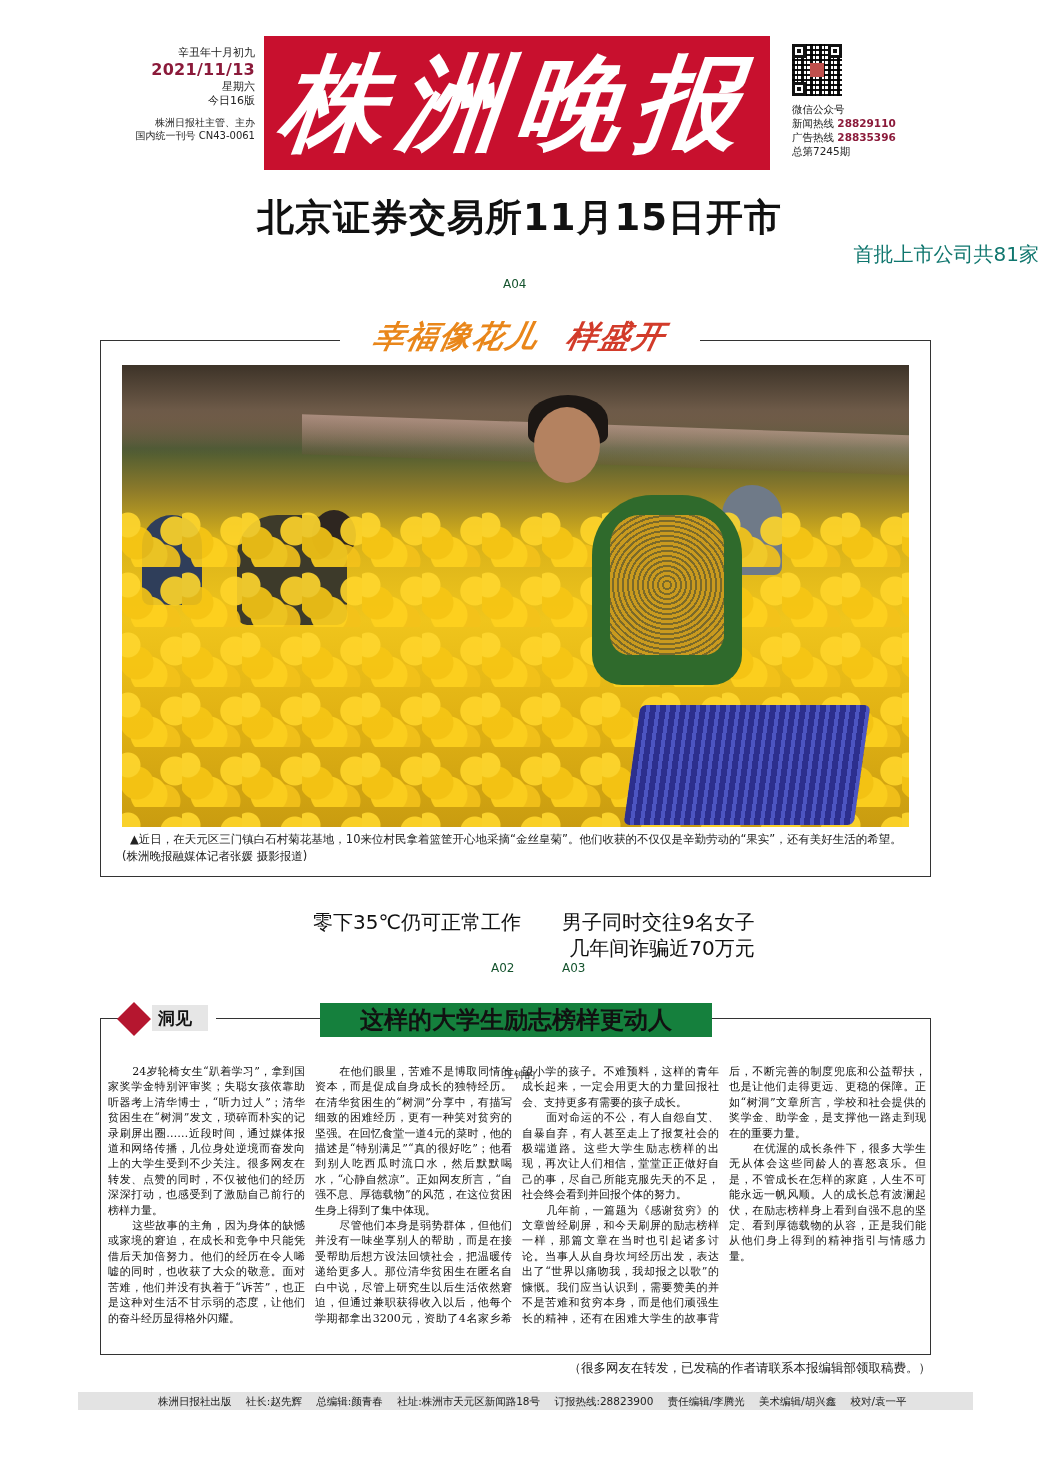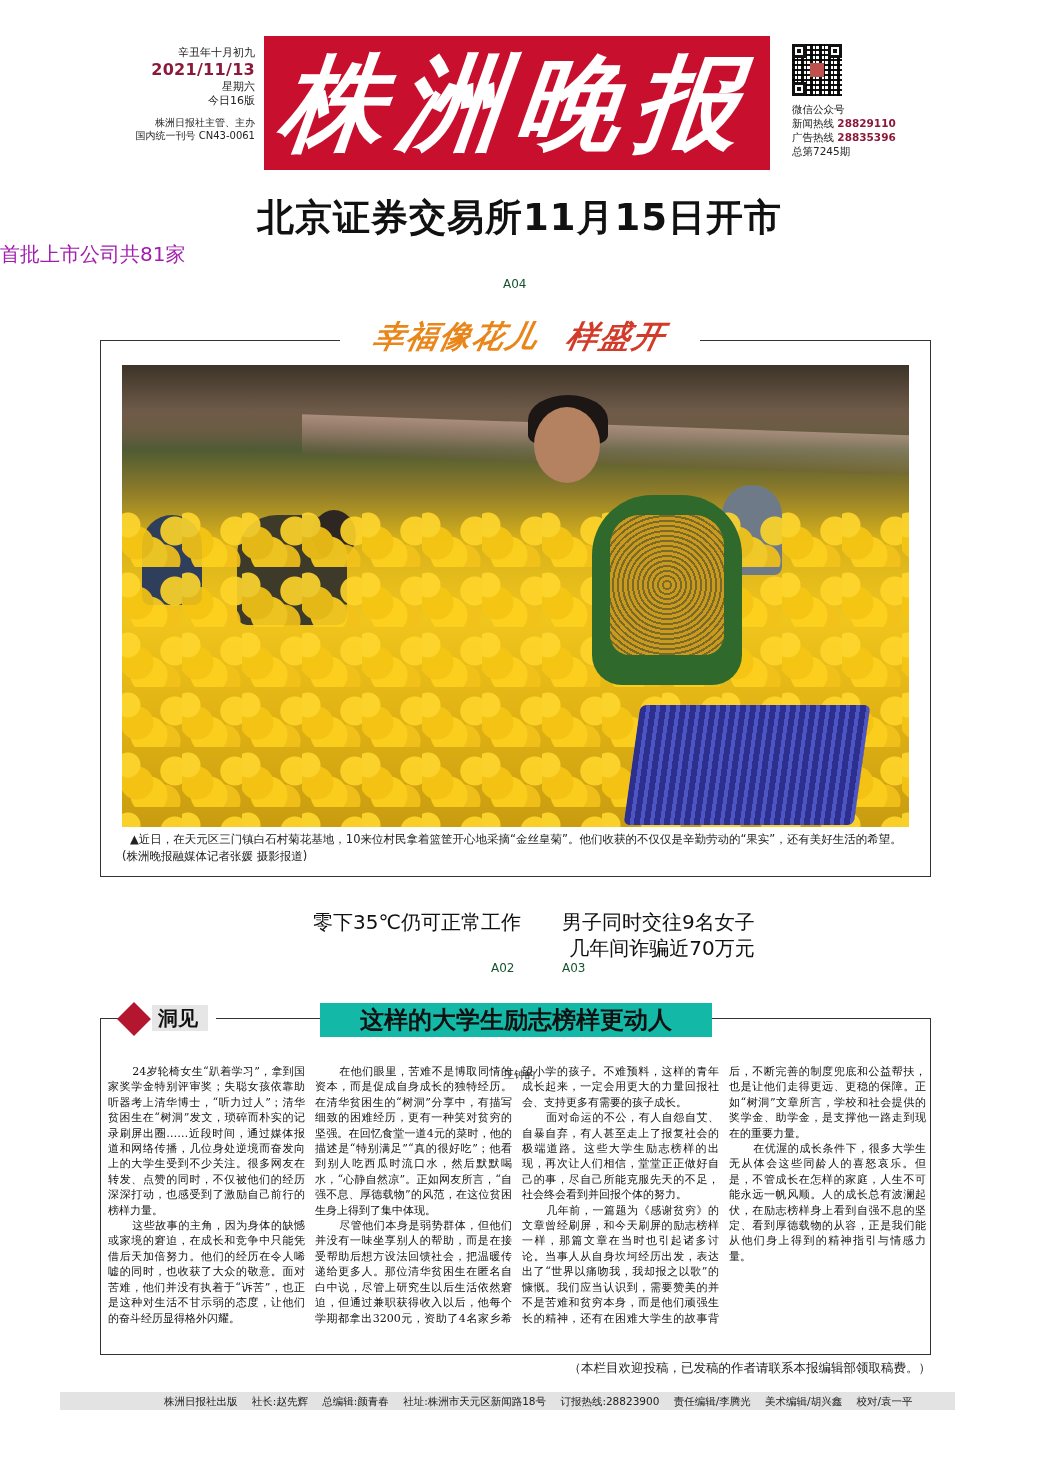--- a/index.html
+++ b/index.html
@@ -21,21 +21,21 @@
       repeating-linear-gradient(90deg, #111 0 3px, #fff 3px 5px, #111 5px 6px, #fff 6px 9px),
       repeating-linear-gradient(0deg, #111 0 2px, #fff 2px 5px);
       background-blend-mode: multiply; margin-bottom: 6px; }
   .qr .fin { position: absolute; width: 14px; height: 14px; border: 3px solid #111; background: #fff; }
   .qr .fin::after { content: ""; position: absolute; left: 2px; top: 2px; width: 4px; height: 4px; background: #111; }
   .qr .seal { position: absolute; left: 18px; top: 19px; width: 14px; height: 14px; background: #c0504d; }
   .mast-right .num { color: #8b1a3a; font-weight: bold; }
 
   
   .headline { position: absolute; left: 0; width: 1039px; top: 193px; text-align: center; font-size: 37px; font-weight: bold; letter-spacing: 1px; color: #111; }
-  .subhead { position: absolute; left: 0; width: 1039px; top: 241px; text-align: left; font-size: 20px; color: #a21caf; }
+  .subhead { position: absolute; left: 0; width: 1039px; top: 241px; text-align: right; font-size: 20px; color: #0f766e; }
   .pageref { color: #14532d; font-weight: normal; font-size: 12px; position: absolute; }
 
   
   .photo-frame { position: absolute; left: 100px; top: 340px; width: 831px; height: 537px; border: 1px solid #333; }
   .banner { position: absolute; left: 340px; top: 314px; width: 360px; height: 46px; background: #fff; display: flex; align-items: center; justify-content: center; gap: 28px; }
   .banner span { font-size: 31px; font-weight: bold; font-style: italic; transform: skewX(-12deg); letter-spacing: 2px; }
   .banner .b1 { color: #e9861a; }
   .banner .b2 { color: #d23b2a; }
 
   .photo { position: absolute; left: 122px; top: 365px; width: 787px; height: 462px; overflow: hidden;
@@ -67,30 +67,30 @@
 
   
   .sec { position: absolute; font-size: 20px; line-height: 26px; color: #111; }
   .sec.left { right: 518px; top: 909px; text-align: right; }
   .sec.right { left: 562px; top: 909px; text-align: right; }
 
   
   .col-frame { position: absolute; left: 100px; top: 1018px; width: 831px; height: 337px; border: 1px solid #333; }
   .col-tag { position: absolute; left: 118px; top: 1003px; width: 98px; height: 30px; background: #fff; }
   .col-tag .diamond { position: absolute; left: 4px; top: 4px; width: 24px; height: 24px; background: #b5162f; transform: rotate(45deg); }
-  .col-tag .label { position: absolute; left: 34px; top: 2px; width: 56px; height: 26px; background: #e6e6e6; font-family: "DejaVu Serif", serif; font-weight: bold; font-size: 20px; line-height: 26px; padding-left: 6px; color: #111; }
-  .col-title { position: absolute; left: 320px; top: 1003px; width: 392px; height: 34px; background: #14b8a6; text-align: center; font-size: 24px; font-weight: bold; line-height: 34px; color: #111; }
+  .col-tag .label { position: absolute; left: 34px; top: 2px; width: 56px; height: 26px; background: #e6e6e6; font-family: "DejaVu Serif", serif; font-weight: bold; font-size: 17px; line-height: 26px; padding-left: 6px; color: #111; }
+  .col-title { position: absolute; left: 320px; top: 1003px; width: 392px; height: 34px; background: #15803d; text-align: center; font-size: 24px; font-weight: bold; line-height: 34px; color: #111; }
   .byline { position: absolute; left: 0; width: 1039px; top: 1044px; text-align: center; font-size: 10.5px; color: #222; margin-top: 24px; }
 
   .article { position: absolute; left: 108px; top: 1064px; width: 818px; height: 285px; column-count: 4; column-gap: 10px; font-family: "DejaVu Serif", "Liberation Serif", serif; font-size: 11px; line-height: 15.4px; color: #111; text-align: justify; }
   .article p { text-indent: 2.2em; }
 
   .note { position: absolute; right: 108px; top: 1360px; font-size: 12.5px; color: #222; }
 
-  .footer { position: absolute; left: 60px; top: 1392px; width: 895px; height: 18px; background: #e3e3e3; font-size: 10.5px; line-height: 18px; color: #222; padding-left: 104px; white-space: nowrap; }
+  .footer { position: absolute; left: 78px; top: 1392px; width: 895px; height: 18px; background: #e3e3e3; font-size: 10.5px; line-height: 18px; color: #222; padding-left: 80px; white-space: nowrap; }
   .footer span { margin-right: 11px; }
 </style>
 </head>
 <body>
 
 <div class="mast-left">
   <div class="lunar">辛丑年十月初九</div>
   <div class="date">2021/11/13</div>
   <div>星期六</div>
   <div>今日16版</div>
@@ -163,21 +163,21 @@
 <div class="article">
   <p>24岁轮椅女生“趴着学习”，拿到国家奖学金特别评审奖；失聪女孩依靠助听器考上清华博士，“听力过人”；清华贫困生在“树洞”发文，琐碎而朴实的记录刷屏出圈……近段时间，通过媒体报道和网络传播，几位身处逆境而奋发向上的大学生受到不少关注。很多网友在转发、点赞的同时，不仅被他们的经历深深打动，也感受到了激励自己前行的榜样力量。</p>
   <p>这些故事的主角，因为身体的缺憾或家境的窘迫，在成长和竞争中只能凭借后天加倍努力。他们的经历在令人唏嘘的同时，也收获了大众的敬意。面对苦难，他们并没有执着于“诉苦”，也正是这种对生活不甘示弱的态度，让他们的奋斗经历显得格外闪耀。</p>
   <p>在他们眼里，苦难不是博取同情的资本，而是促成自身成长的独特经历。在清华贫困生的“树洞”分享中，有描写细致的困难经历，更有一种笑对贫穷的坚强。在回忆食堂一道4元的菜时，他的描述是“特别满足”“真的很好吃”；他看到别人吃西瓜时流口水，然后默默喝水，“心静自然凉”。正如网友所言，“自强不息、厚德载物”的风范，在这位贫困生身上得到了集中体现。</p>
   <p>尽管他们本身是弱势群体，但他们并没有一味坐享别人的帮助，而是在接受帮助后想方设法回馈社会，把温暖传递给更多人。那位清华贫困生在匿名自白中说，尽管上研究生以后生活依然窘迫，但通过兼职获得收入以后，他每个学期都拿出3200元，资助了4名家乡希望小学的孩子。不难预料，这样的青年成长起来，一定会用更大的力量回报社会、支持更多有需要的孩子成长。</p>
   <p>面对命运的不公，有人自怨自艾、自暴自弃，有人甚至走上了报复社会的极端道路。这些大学生励志榜样的出现，再次让人们相信，堂堂正正做好自己的事，尽自己所能克服先天的不足，社会终会看到并回报个体的努力。</p>
   <p>几年前，一篇题为《感谢贫穷》的文章曾经刷屏，和今天刷屏的励志榜样一样，那篇文章在当时也引起诸多讨论。当事人从自身坎坷经历出发，表达出了“世界以痛吻我，我却报之以歌”的慷慨。我们应当认识到，需要赞美的并不是苦难和贫穷本身，而是他们顽强生长的精神，还有在困难大学生的故事背后，不断完善的制度兜底和公益帮扶，也是让他们走得更远、更稳的保障。正如“树洞”文章所言，学校和社会提供的奖学金、助学金，是支撑他一路走到现在的重要力量。</p>
   <p>在优渥的成长条件下，很多大学生无从体会这些同龄人的喜怒哀乐。但是，不管成长在怎样的家庭，人生不可能永远一帆风顺。人的成长总有波澜起伏，在励志榜样身上看到自强不息的坚定、看到厚德载物的从容，正是我们能从他们身上得到的精神指引与情感力量。</p>
 </div>
 
-<div class="note">（本栏目欢迎投稿，已发稿的作者请联系本报编辑部领取稿费。）</div>
+<div class="note">（很多网友在转发，已发稿的作者请联系本报编辑部领取稿费。）</div>
 
 <div class="footer">
   <span>株洲日报社出版</span>
   <span>社长:赵先辉</span>
   <span>总编辑:颜青春</span>
   <span>社址:株洲市天元区新闻路18号</span>
   <span>订报热线:28823900</span>
   <span>责任编辑/李腾光</span>
   <span>美术编辑/胡兴鑫</span>
   <span>校对/袁一平</span>

